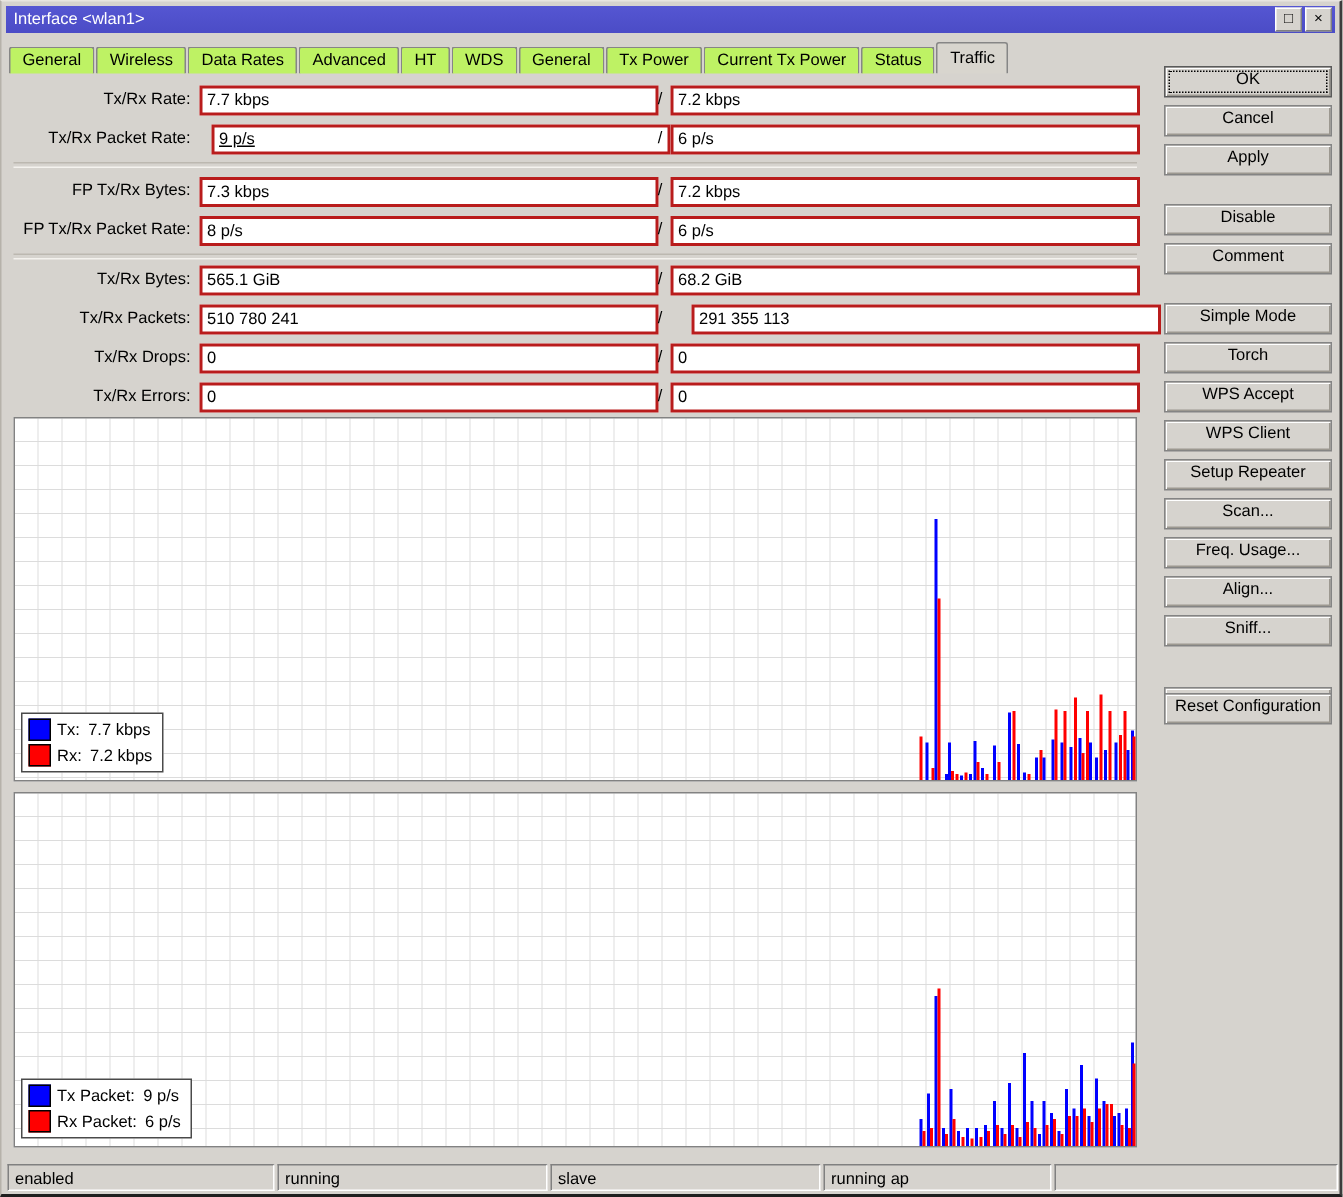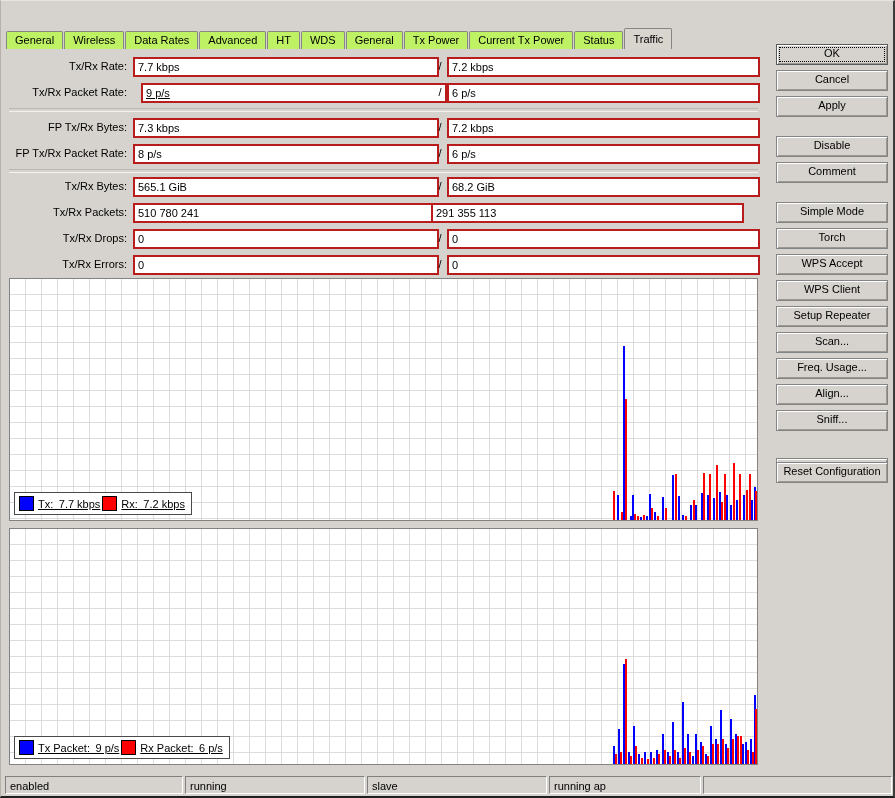--- a/index.html
+++ b/index.html
@@ -34,32 +34,43 @@
        border:1px solid #848484;box-shadow:inset 1px 1px 0 #ffffff,inset -1px -1px 0 #9c9890;
        text-align:center;line-height:17px;cursor:default;white-space:nowrap;}
   .btn.default{outline:1px dotted #000;outline-offset:-4px;border-color:#5a5a5a;}
   .chart-panel{position:absolute;left:8px;width:747px;background:#fff;
        border:1px solid #828282;
        background-image:linear-gradient(to right,#dcdcdc 1px,transparent 1px),
                         linear-gradient(to bottom,#dcdcdc 1px,transparent 1px);
        background-size:16px 16px;background-position:-1px -1px;}
   .spike{position:absolute;bottom:0;width:2px;}
   .legend{position:absolute;left:4px;bottom:5px;background:#fff;border:1px solid #4a4a4a;
-          padding:3px 6px 3px 4px;display:flex;flex-direction:row;gap:2px;text-decoration:underline;}
+          padding:3px 6px 3px 4px;display:flex;flex-direction:column;gap:2px;}
   .legend-row{display:flex;align-items:center;gap:4px;white-space:nowrap;}
   .swatch{width:13px;height:13px;border:1px solid #000;flex:0 0 auto;}
   .statusbar-cell{position:absolute;height:18px;line-height:18px;padding-left:4px;
        background:#d6d3ce;border:1px solid #808080;border-bottom-color:#fff;
        border-right-color:#fff;box-sizing:border-box;}
 </style>
 </head>
 <body>
 
 <div class="window">
 
+  <div class="titlebar">
+    <span class="title">Interface &lt;wlan1&gt;</span>
+    <span class="tb-btns">
+      <span class="tb-btn">
+          <span>□</span>
+        </span>
+      <span class="tb-btn">
+          <span>×</span>
+        </span>
+    </span>
+  </div>
 
   <div class="tabbar" id="tabbar">
       <div class="tab">General</div>
       <div class="tab">Wireless</div>
       <div class="tab">Data Rates</div>
       <div class="tab">Advanced</div>
       <div class="tab">HT</div>
       <div class="tab">WDS</div>
       <div class="tab">General</div>
       <div class="tab">Tx Power</div>
@@ -85,21 +96,21 @@
       <input class="field-input" readonly="" value="8 p/s" style="top: 143px; left: 132px; width: 296px;">
       <div class="slash" style="top: 143px; left: 434px;">/</div>
       <input class="field-input" readonly="" value="6 p/s" style="top: 143px; left: 446px; width: 303px;">
       <div class="row-label" style="top: 176px;">Tx/Rx Bytes:</div>
       <input class="field-input" readonly="" value="565.1 GiB" style="top: 176px; left: 132px; width: 296px;">
       <div class="slash" style="top: 176px; left: 434px;">/</div>
       <input class="field-input" readonly="" value="68.2 GiB" style="top: 176px; left: 446px; width: 303px;">
       <div class="row-label" style="top: 202px;">Tx/Rx Packets:</div>
       <input class="field-input" readonly="" value="510 780 241" style="top: 202px; left: 132px; width: 296px;">
       <div class="slash" style="top: 202px; left: 434px;">/</div>
-      <input class="field-input" readonly="" value="291 355 113" style="top: 202px; left: 430px; width: 303px;">
+      <input class="field-input" readonly="" value="291 355 113" style="top: 202px; left: 460px; width: 303px;">
       <div class="row-label" style="top: 228px;">Tx/Rx Drops:</div>
       <input class="field-input" readonly="" value="0" style="top: 228px; left: 132px; width: 296px;">
       <div class="slash" style="top: 228px; left: 434px;">/</div>
       <input class="field-input" readonly="" value="0" style="top: 228px; left: 446px; width: 303px;">
       <div class="row-label" style="top: 254px;">Tx/Rx Errors:</div>
       <input class="field-input" readonly="" value="0" style="top: 254px; left: 132px; width: 296px;">
       <div class="slash" style="top: 254px; left: 434px;">/</div>
       <input class="field-input" readonly="" value="0" style="top: 254px; left: 446px; width: 303px;">
       <div class="sep" style="top: 107px;"></div>
       <div class="sep" style="top: 168px;"></div>

